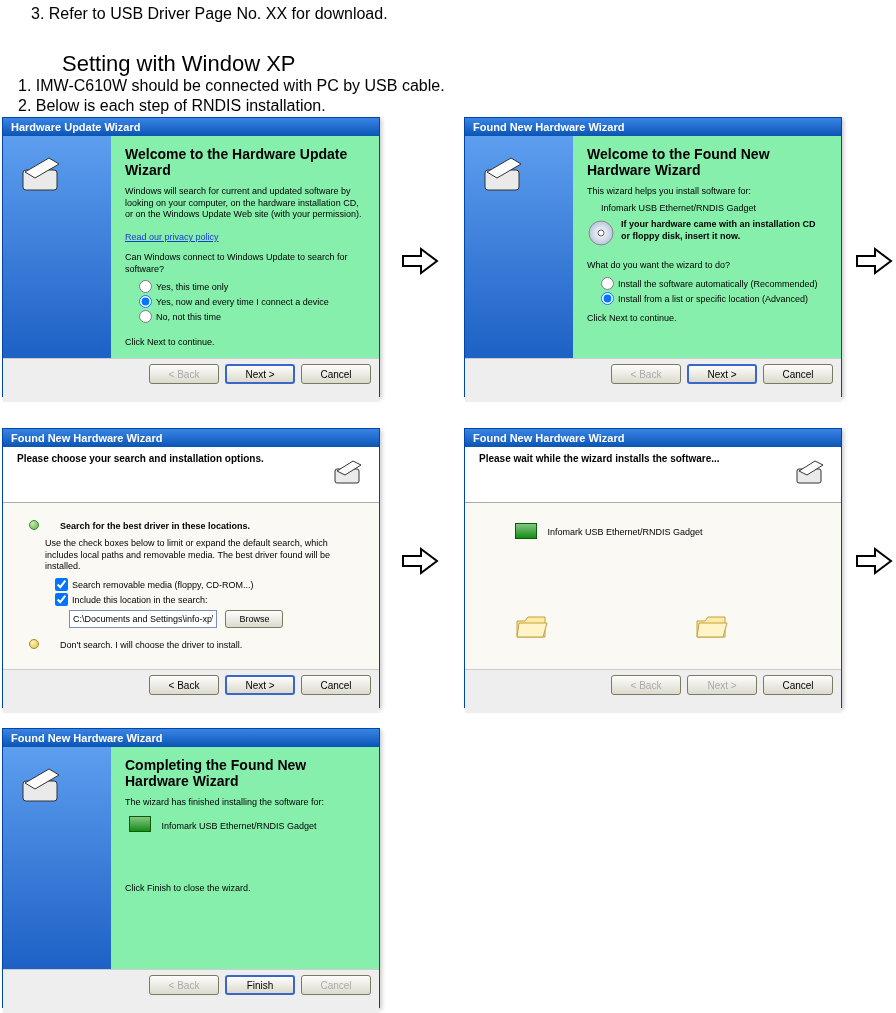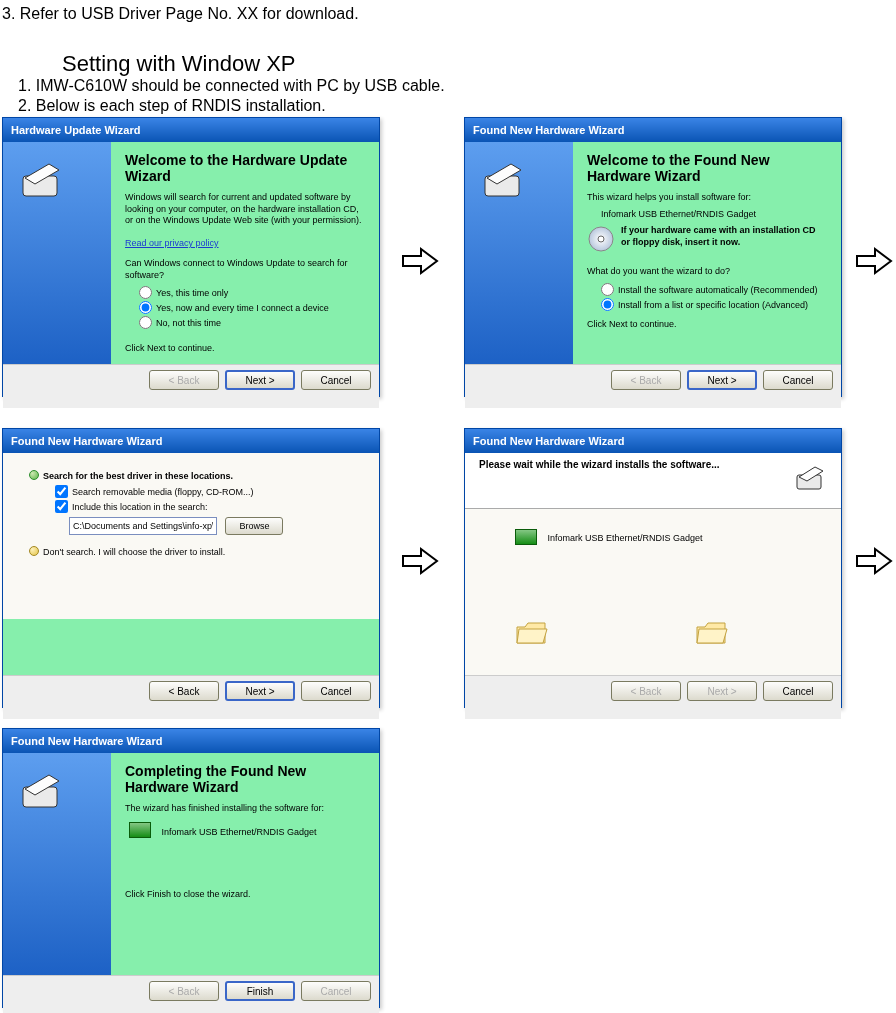--- a/index.html
+++ b/index.html
@@ -1,21 +1,21 @@
 <!DOCTYPE html>
 <html><head>
   <meta charset="utf-8">
   <style>
     * { margin: 0; padding: 0; box-sizing: border-box; font-family: Tahoma, Arial, sans-serif; }
     body { background: #fff; width: 896px; height: 1013px; position: relative; }
 
     .doc-text { position: absolute; font-size: 16px; color: #000; line-height: 1.3; }
 
     .wizard-box { position: absolute; width: 378px; height: 280px; border: 1px solid #0046a6; background: #eee; box-shadow: 2px 2px 4px rgba(0,0,0,0.2); }
-    .title-bar { height: 24px; background: linear-gradient(to bottom, #3a84e6, #0a54b4); color: #fff; font-size: 11px; font-weight: bold; padding: 5px 8px; display: flex; align-items: center; }
+    .title-bar { height: 18px; background: linear-gradient(to bottom, #3a84e6, #0a54b4); color: #fff; font-size: 11px; font-weight: bold; padding: 5px 8px; display: flex; align-items: center; }
     .content { position: relative; background: #86efac; height: 222px; }
     .left-panel { width: 108px; height: 222px; float: left; background: linear-gradient(to bottom, #5d9eef, #1d61c5); position: relative; }
     .right-panel { margin-left: 116px; padding: 10px 14px 6px 6px; height: 222px; }
     .header-panel { background: #fff; border-bottom: 1px solid #aaa; height: 56px; padding: 6px 14px; position: relative; }
     .content-below-header { padding: 12px 26px; background: #faf9f4; height: 166px; }
     .heading { font-size: 14px; font-weight: bold; margin-bottom: 8px; color: #000; }
     .body-text { font-size: 9px; color: #000; line-height: 1.3; margin: 5px 0; }
     .link-text { color: #1a3bd1; text-decoration: underline; font-size: 9px; margin-top: 11px; }
     .radio-row { display: flex; align-items: center; margin: 2px 0 2px 14px; font-size: 9px; }
     .radio-row input { margin-right: 4px; }
@@ -31,28 +31,28 @@
     .icon-box { position: absolute; width: 50px; height: 50px; left: 16px; top: 14px; }
 
     .arrow { position: absolute; width: 38px; height: 28px; }
     .arrow svg { width: 100%; height: 100%; }
 
     .folder-icon { width: 34px; height: 28px; position: absolute; }
     .status-folder-left { left: 50px; top: 110px; }
     .status-folder-right { left: 230px; top: 110px; }
 
     .device-icon { width: 22px; height: 16px; display: inline-block; vertical-align: middle; background: linear-gradient(#84c784,#158d15); border:1px solid #0a5c0a; margin-right:6px; }
-    .radio-green-label { font-size: 9px; font-weight: bold; color: #000; }
+    .radio-green-label { font-size: 9px; font-weight: bold; color: #000; margin-left: 17px; }
     .radio-green-dot { display: inline-block; width: 10px; height: 10px; border-radius: 50%; background: radial-gradient(circle at 30% 30%, #cde8b2,#5eb64a); border:1px solid #2c8d2c; margin-right:4px; vertical-align: middle;}
     .radio-yellow-dot { display: inline-block; width: 10px; height: 10px; border-radius: 50%; background: radial-gradient(circle at 30% 30%, #fdf0ba,#e4c548); border:1px solid #a38823; margin-right:4px; vertical-align: middle;}
   </style>
 </head>
 <body>
 
-<div class="doc-text" style="left:2px; top:4px;">3. Refer to USB Driver Page No. XX for download.</div>
+<div class="doc-text" style="left:31px; top:4px;">3. Refer to USB Driver Page No. XX for download.</div>
 <div class="doc-text" style="left:62px; top:50px; font-size:22px;">Setting with Window XP</div>
 <div class="doc-text" style="left:18px; top:76px;">1. IMW-C610W should be connected with PC by USB cable.</div>
 <div class="doc-text" style="left:18px; top:96px;">2. Below is each step of RNDIS installation.</div>
 
 <div class="wizard-box" style="left:2px; top:117px;">
   <div class="title-bar">Hardware Update Wizard</div>
   <div class="content">
     <div class="left-panel">
       <div class="icon-box">
         <svg viewBox="0 0 50 50">
@@ -145,22 +145,32 @@
 
 <div class="arrow" style="left:855px; top:247px;">
   <svg viewBox="0 0 38 28">
       <path d="M2 9 H20 V2 L36 14 L20 26 V19 H2 Z" fill="#fff" stroke="#000" stroke-width="2"></path>
     </svg>
 </div>
 
 <div class="wizard-box" style="left:2px; top:428px;">
   <div class="title-bar">Found New Hardware Wizard</div>
   <div class="content">
+    <div class="header-panel">
+      <div style="font-size:10px; font-weight:bold;">Please choose your search and installation options.</div>
+      <span style="position:absolute; right:10px; top:8px;">
+        <svg width="36" height="36" viewBox="0 0 36 36">
+            <rect x="2" y="14" width="24" height="14" rx="2" fill="#eaeaea" stroke="#333"></rect>
+            <path d="M4 16 L20 6 L28 10 L12 20 Z" fill="#fdfdfd" stroke="#333"></path>
+          </svg>
+      </span>
+    </div>
     <div class="content-below-header">
       <div style="margin-bottom:2px;"><span class="radio-green-dot"></span><span class="radio-green-label">Search for the best driver in these locations.</span></div>
+      <div class="body-text" style="margin-left:16px;">Use the check boxes below to limit or expand the default search, which includes local paths and removable media. The best driver found will be installed.</div>
       <label class="checkbox-row">
           <input type="checkbox" checked="" style="">
           <span>Search removable media (floppy, CD-ROM...)</span>
         </label>
       <label class="checkbox-row">
           <input type="checkbox" checked="" style="">
           <span>Include this location in the search:</span>
         </label>
       <div style="margin:2px 0 6px 40px;">
         <input class="xp-input-combo" value="C:\Documents and Settings\info-xp\Desktop" style="">

